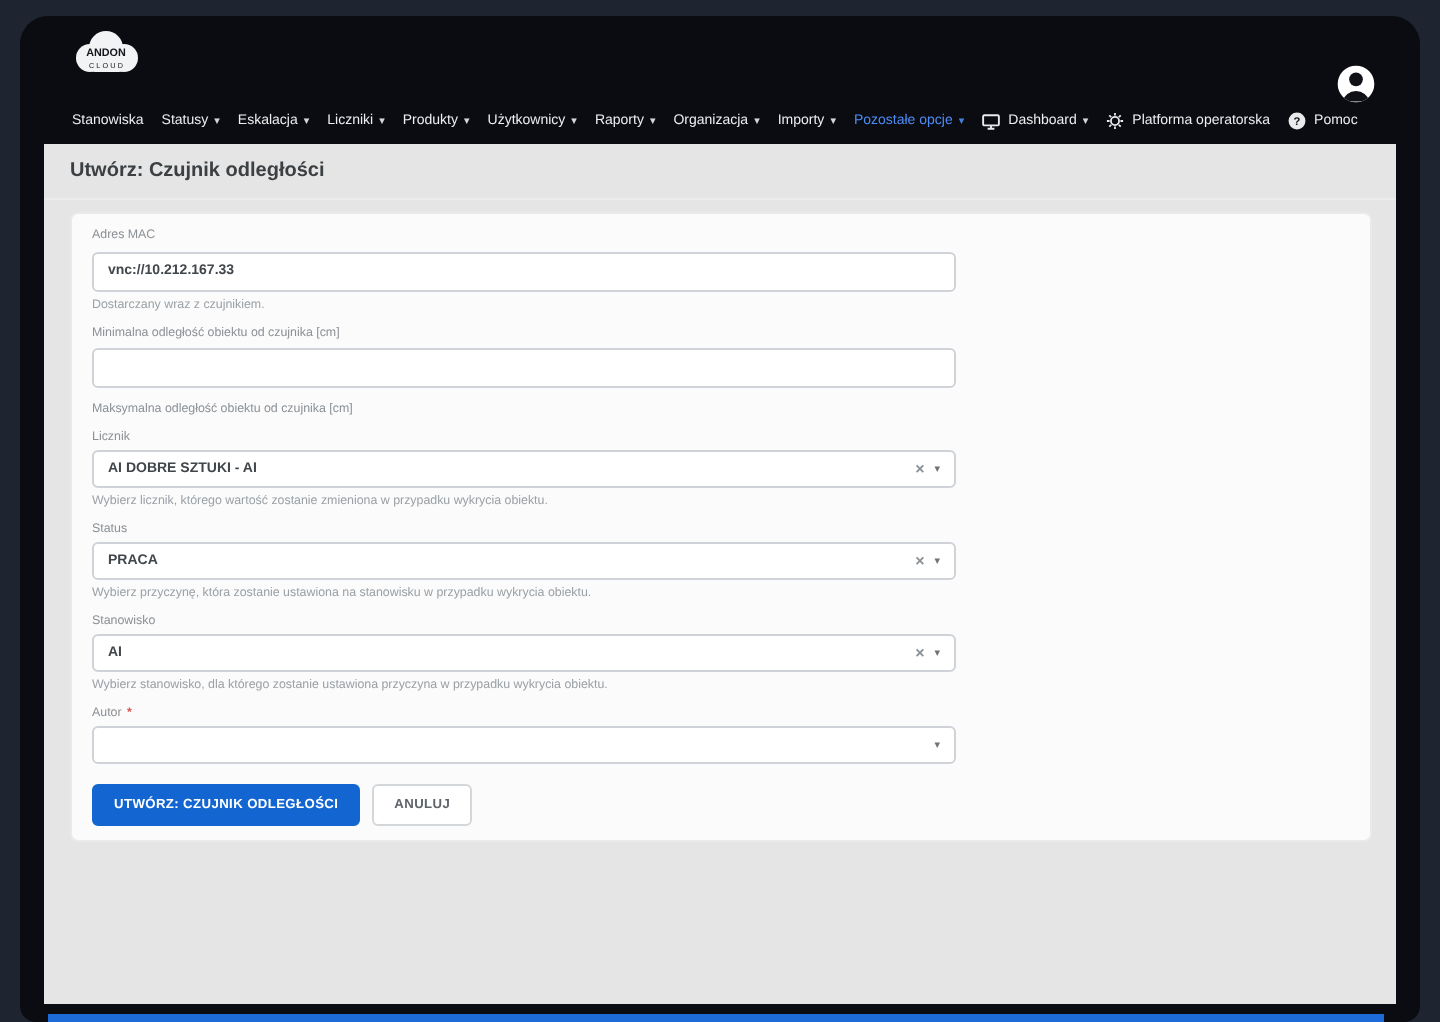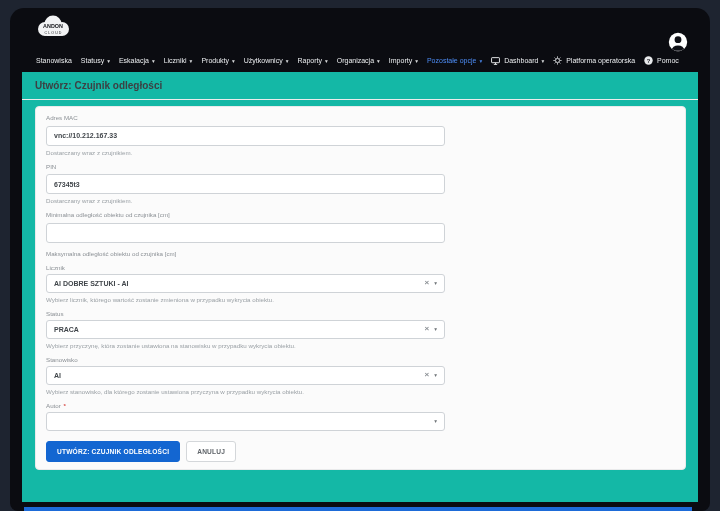--- a/index.html
+++ b/index.html
@@ -19,32 +19,32 @@
   .nav-row{
     position:absolute;left:26px;top:48px;right:10px;
     display:flex;gap:9px;align-items:center;white-space:nowrap;
     font-size:7px;color:#eceef0;overflow:hidden;
   }
   .nav-item{display:inline-flex;align-items:center;gap:2px;cursor:pointer;}
   .nav-item .caret{font-size:5.5px;opacity:.9;margin-left:1px;}
   .nav-item.accent{color:#4d8df6;}
   .nav-icon{display:inline-block;margin-right:2px;line-height:0;}
   
-  .page{position:absolute;left:12px;right:12px;top:64px;bottom:9px;background:#14b8a6;overflow:hidden;}
+  .page{position:absolute;left:12px;right:12px;top:64px;bottom:9px;background:#e5e5e5;overflow:hidden;}
   .page-header{padding:8px 13px 8px;border-bottom:1px solid #ececec;}
   .page-title{font-size:10px;font-weight:600;color:#3c4043;margin:0;}
   .card{
     margin:6px 12px 0 13px;background:#fbfbfb;
     border:1px solid #e9eaeb;border-radius:4px;padding:7px 10px 7px;
   }
   .group{margin-bottom:7px;}
   .lbl{display:block;font-size:6.2px;color:#8b9095;margin-bottom:3px;}
   .req{color:#d9534f;font-weight:700;margin-left:1px;}
   .inp,.select{
-    box-sizing:border-box;width:399px;background:#fff;
+    box-sizing:border-box;width:432px;background:#fff;
     border:1px solid #cfd3d7;border-radius:3px;
     font-size:7px;font-weight:600;color:#41464b;padding:0 7px;
     font-family:"Liberation Sans","DejaVu Sans",sans-serif;
   }
   .inp{height:20px;outline:none;}
   .select{height:19px;display:flex;align-items:center;justify-content:space-between;cursor:pointer;}
   .sel-val{overflow:hidden;}
   .sel-icons{display:flex;align-items:center;gap:5px;color:#8b9095;}
   .clear{font-size:8px;line-height:1;cursor:pointer;}
   .caret-sel{font-size:5.5px;color:#6f7478;}
@@ -168,25 +168,20 @@
     </div>
 
     <div class="card">
 
       <div class="group">
         <label class="lbl">Adres MAC</label>
         <input class="inp" type="text" value="vnc://10.212.167.33" style="">
         <div class="help">Dostarczany wraz z czujnikiem.</div>
       </div>
 
-      <div class="group">
-        <label class="lbl">PIN</label>
-        <input class="inp" type="text" value="67345t3" style="">
-        <div class="help">Dostarczany wraz z czujnikiem.</div>
-      </div>
 
       <div class="group">
         <label class="lbl">Minimalna odległość obiektu od czujnika [cm]</label>
         <input class="inp" type="text" value="" style="">
       </div>
 
       <div class="group">
         <label class="lbl">Maksymalna odległość obiektu od czujnika [cm]</label>
       </div>
 

